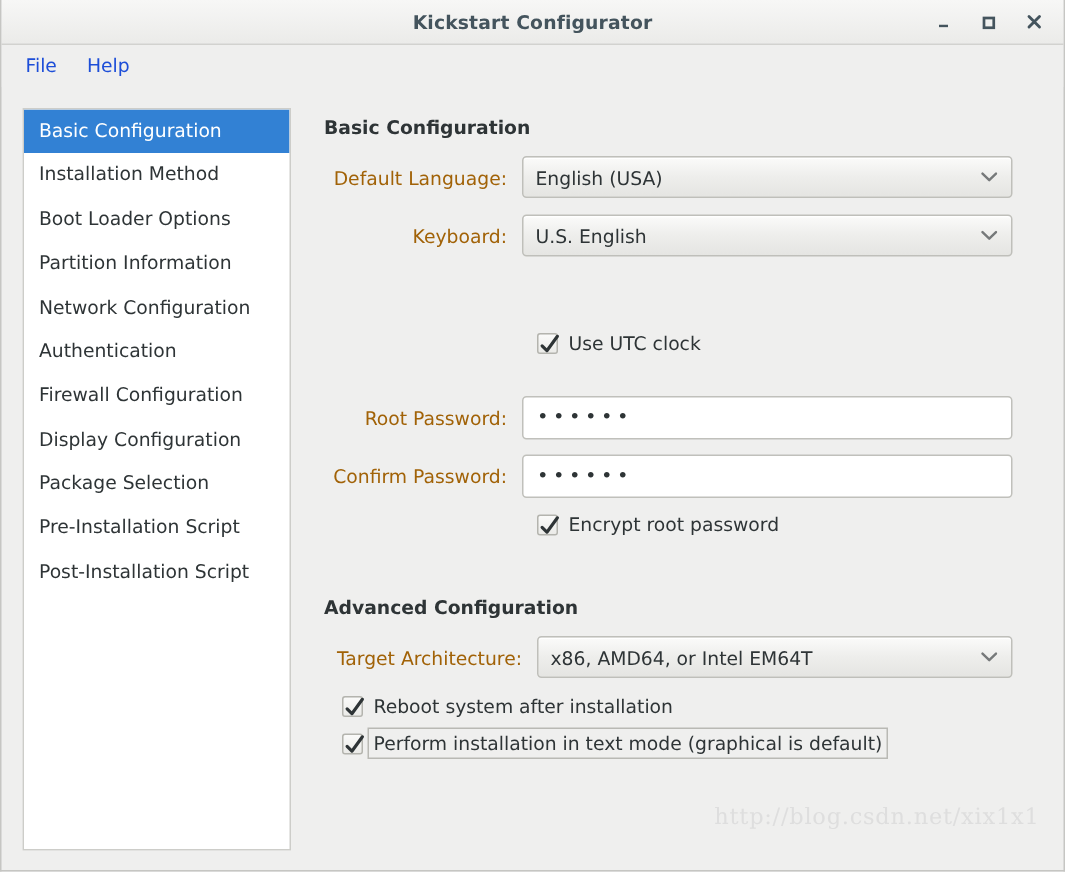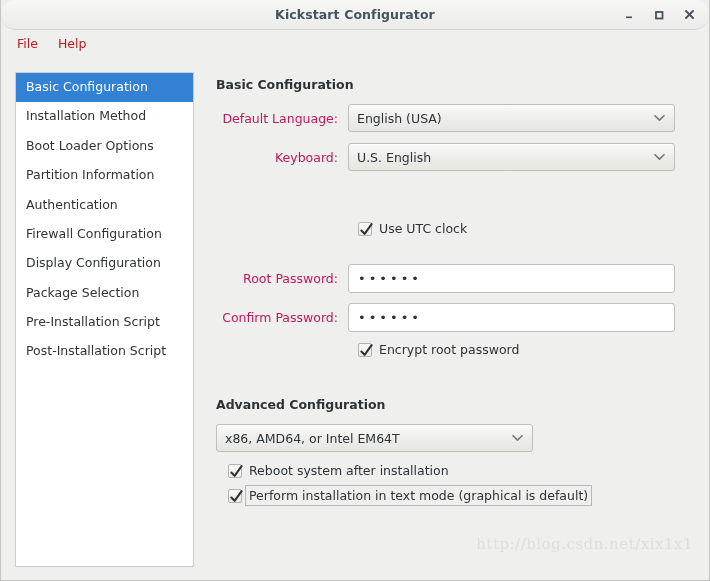--- a/index.html
+++ b/index.html
@@ -29,21 +29,20 @@
 
   
   .titlebar {
     position: relative;
     height: 29px;
     background: linear-gradient(to bottom, #f7f7f6 0%, #ebebe9 100%);
     border-bottom: 1px solid #d2d2cf;
     display: flex;
     align-items: center;
     justify-content: center;
-    border-radius: 15px;
   }
   .title-text {
     font-size: 12.5px;
     font-weight: bold;
     color: #44545d;
     letter-spacing: 0.1px;
   }
   .win-controls {
     position: absolute;
     right: 6px;
@@ -71,21 +70,21 @@
     height: 27px;
     background: #efefee;
     display: flex;
     align-items: center;
     padding-left: 8px;
     gap: 4px;
     border-bottom: 1px solid transparent;
   }
   .menu-item {
     font-size: 12.5px;
-    color: #b91c1c;
+    color: #1d4ed8;
     padding: 3px 8px;
     border-radius: 2px;
     cursor: default;
   }
 
   
   .content {
     position: relative;
     display: flex;
     height: 523px;
@@ -132,21 +131,21 @@
   .section-title.advanced { margin-top: 40px; }
 
   .row {
     display: flex;
     align-items: center;
     margin-bottom: 11px;
     height: 28px;
   }
   .row .lbl {
     font-size: 12.5px;
-    color: #be185d;
+    color: #a16207;
     text-align: right;
     white-space: nowrap;
   }
   .row.basic .lbl { width: 132px; padding-right: 10px; box-sizing: border-box; }
   .row.adv .lbl { width: 142px; padding-right: 10px; box-sizing: border-box; }
 
   
   .combo {
     position: relative;
     height: 28px;
@@ -273,20 +272,21 @@
     <div class="menu-item">Help</div>
   </div>
 
   <div class="content">
 
     <div class="sidebar">
       <div class="side-item selected">Basic Configuration</div>
       <div class="side-item">Installation Method</div>
       <div class="side-item">Boot Loader Options</div>
       <div class="side-item">Partition Information</div>
+      <div class="side-item">Network Configuration</div>
       <div class="side-item">Authentication</div>
       <div class="side-item">Firewall Configuration</div>
       <div class="side-item">Display Configuration</div>
       <div class="side-item">Package Selection</div>
       <div class="side-item">Pre-Installation Script</div>
       <div class="side-item">Post-Installation Script</div>
     </div>
 
     <div class="panel">
 
@@ -343,20 +343,21 @@
           <svg width="16" height="20" viewBox="0 0 16 20">
             <path d="M3.4 11.6 L6.6 14.8 L13.6 5.2" fill="none" stroke="#2e3436" stroke-width="2.1" stroke-linecap="round" stroke-linejoin="round"></path>
           </svg>
         </span>
         <span class="check-label">Encrypt root password</span>
       </div>
 
       <div class="section-title advanced">Advanced Configuration</div>
 
       <div class="row adv">
+        <div class="lbl">Target Architecture:</div>
         <div class="combo adv-w">
           <span>x86, AMD64, or Intel EM64T</span>
           <span class="chev">
             <svg width="11" height="7" viewBox="0 0 11 7">
                 <path d="M1 1.2 L5.5 5.6 L10 1.2" fill="none" stroke="#76797a" stroke-width="1.6" stroke-linecap="round" stroke-linejoin="round"></path>
               </svg>
           </span>
         </div>
       </div>
 

